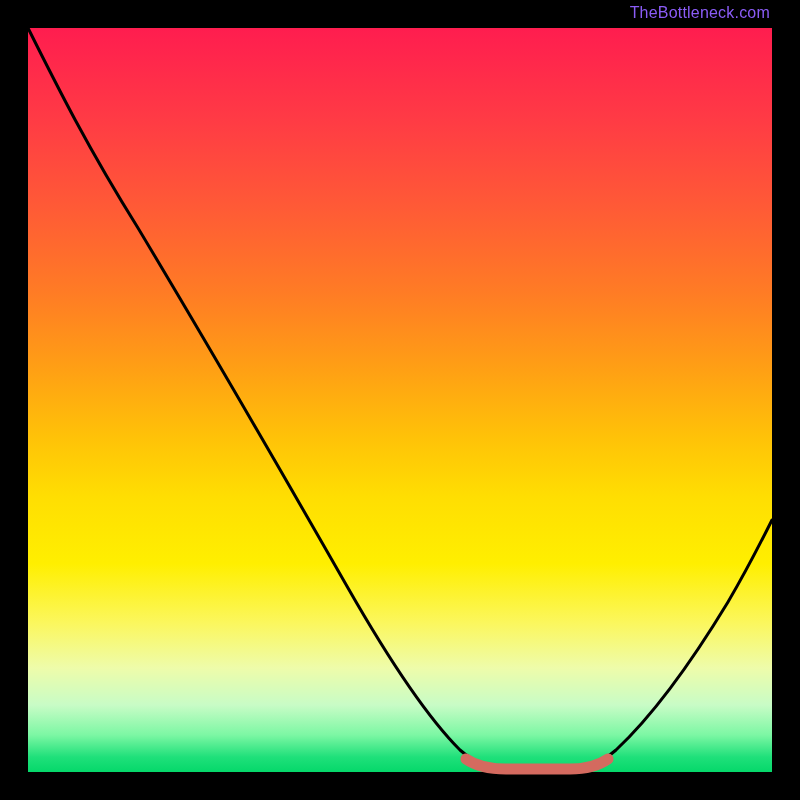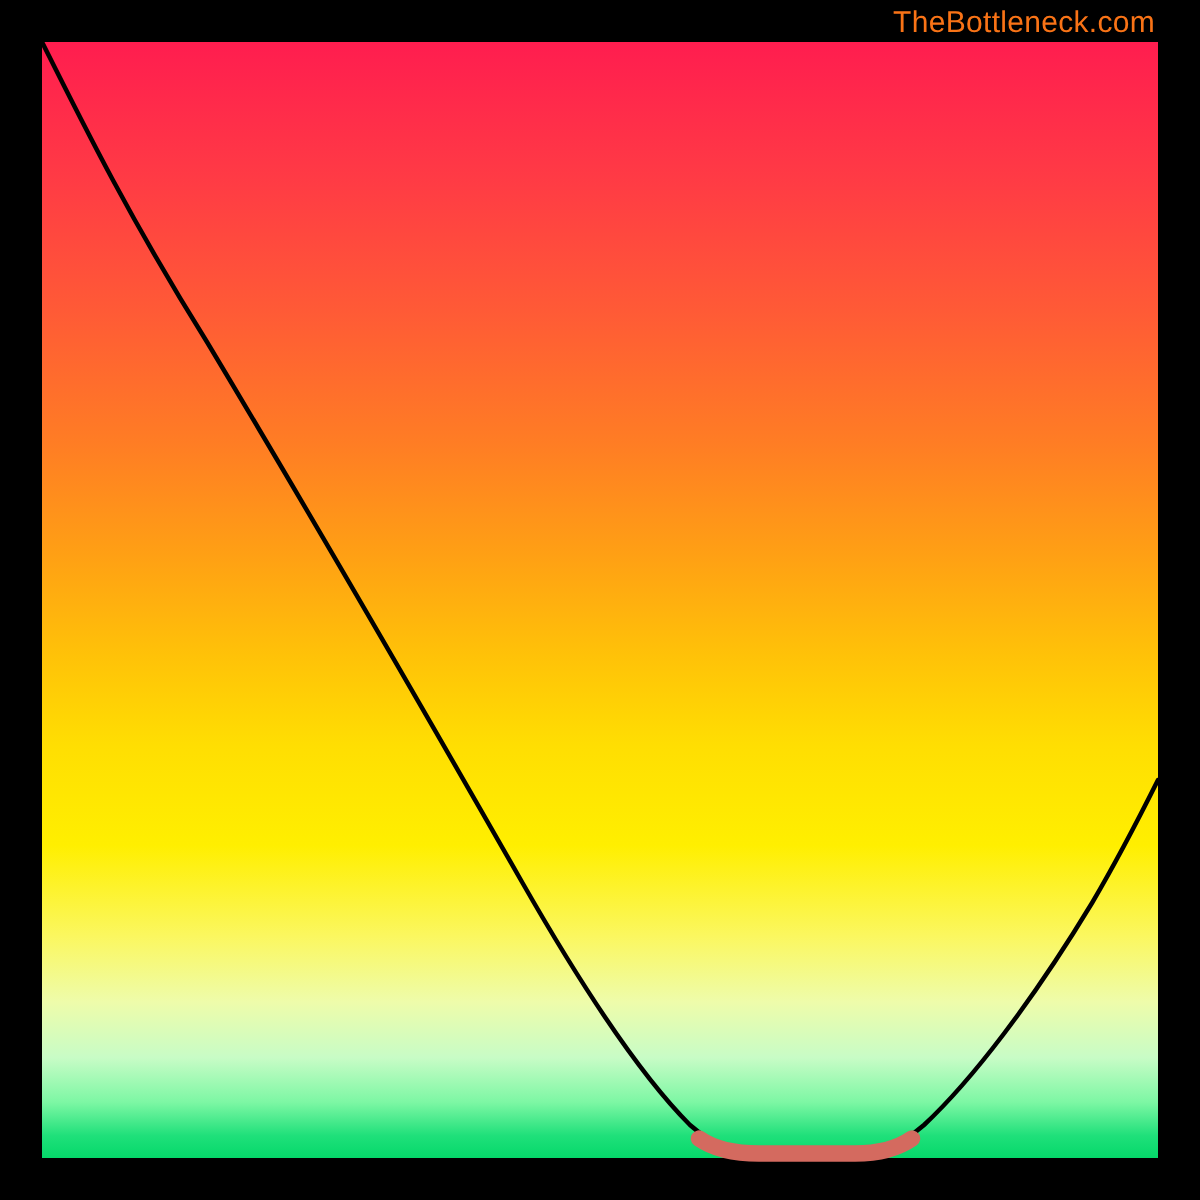--- a/index.html
+++ b/index.html
@@ -59,22 +59,22 @@
       #c8fcc6 91%,
       #7df7a4 95%,
       #1fe07a 98%,
       #05d86a 100%
     );
   }
   .watermark {
     position: absolute;
     top: 4px;
     right: 30px;
-    color: #f97316;
-    font-size: 20px;
+    color: #8b5cf6;
+    font-size: 16px;
     font-weight: 500;
     letter-spacing: 0.2px;
   }
   svg.curve {
     position: absolute;
     left: 0;
     top: 0;
     width: 744px;
     height: 744px;
     overflow: visible;

